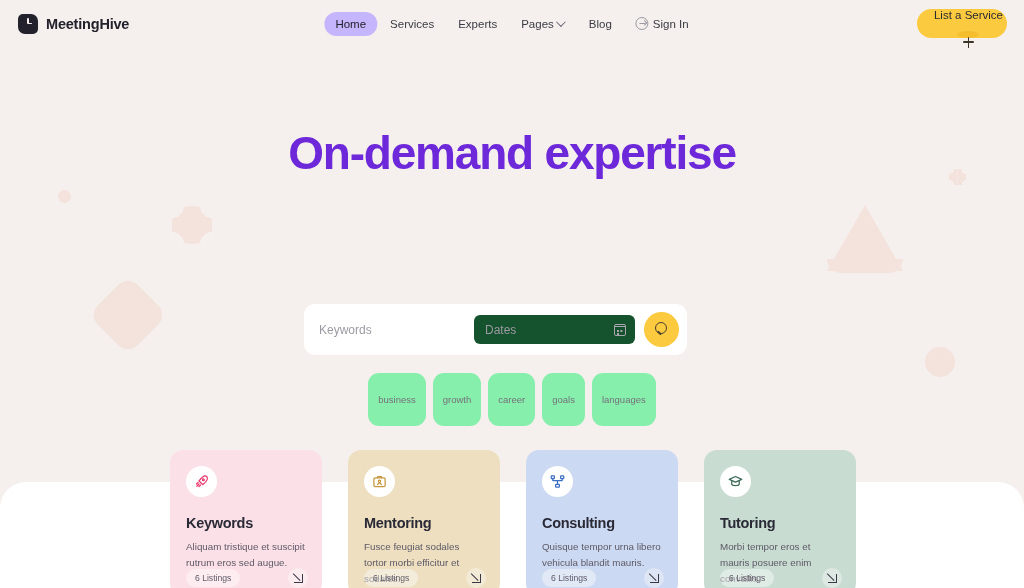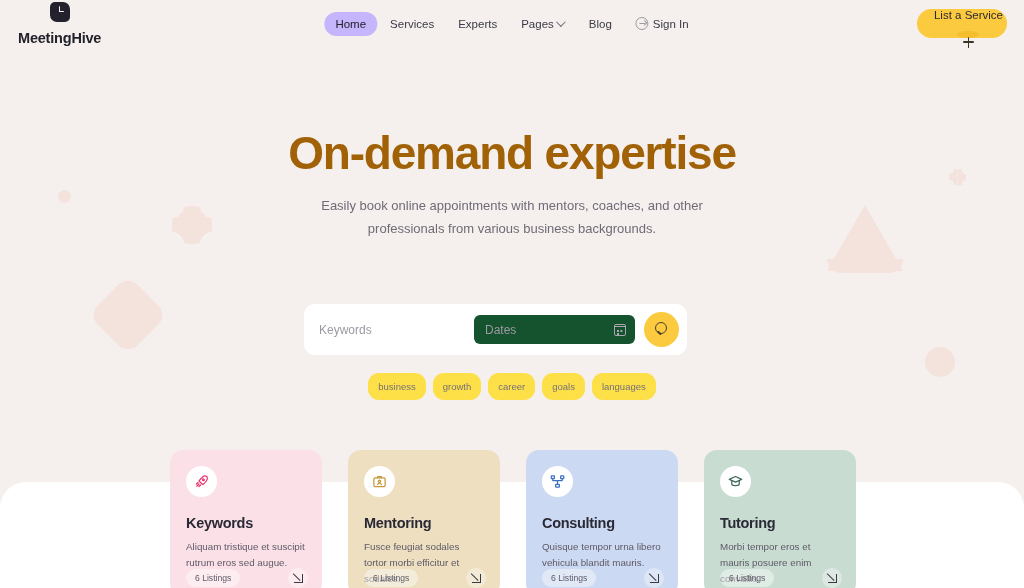--- a/index.html
+++ b/index.html
@@ -89,21 +89,20 @@
     align-items: center;
     z-index: 10;
   }
 
   .brand {
     position: absolute;
     left: 18px;
     display: flex;
     align-items: center;
     gap: 8px;
-    flex-direction: column;
   }
   .brand-mark {
     width: 20px; height: 20px;
     background: #23212B;
     border-radius: 5px 7px 5px 7px;
     position: relative;
   }
   .brand-mark::before {
     content: "";
     position: absolute;
@@ -220,21 +219,21 @@
     position: absolute;
     left: 0; right: 0;
     top: 128px;
     text-align: center;
     z-index: 5;
   }
   .hero-title {
     font-size: 46px;
     line-height: 50px;
     font-weight: bold;
-    color: #a16207;
+    color: #6d28d9;
     letter-spacing: -1.2px;
   }
   .hero-sub {
     margin-top: 16px;
     font-size: 13px;
     line-height: 23px;
     color: #6F6B76;
   }
 
   
@@ -332,23 +331,23 @@
   .tags {
     position: absolute;
     left: 0; right: 0;
     top: 373px;
     display: flex;
     justify-content: center;
     gap: 7px;
     z-index: 6;
   }
   .tag {
-    background: #fde047;
+    background: #86efac;
     border-radius: 11px;
-    padding: 8px 10px;
+    padding: 21px 10px;
     font-size: 9.5px;
     color: #75717A;
     cursor: pointer;
   }
 
   
   .cards {
     position: absolute;
     left: 170px;
     top: 450px;
@@ -472,24 +471,20 @@
     <span class="cta-label">List a Service</span>
     <span class="cta-plus"></span>
   </button>
 
 </header>
 
 <section class="hero">
   <h1 class="hero-title">
     <span>On-demand expertise</span><br>
   </h1>
-  <p class="hero-sub">
-    <span>Easily book online appointments with mentors, coaches, and other</span><br>
-    <span>professionals from various business backgrounds.</span>
-  </p>
 </section>
 
 <div class="search-card">
   <input class="kw-input" type="text" placeholder="Keywords" style="">
   <div class="dates-field">
     <span class="dates-text">Dates</span>
     <span class="cal-icon"></span>
   </div>
   <button class="search-btn"></button>
 </div>

